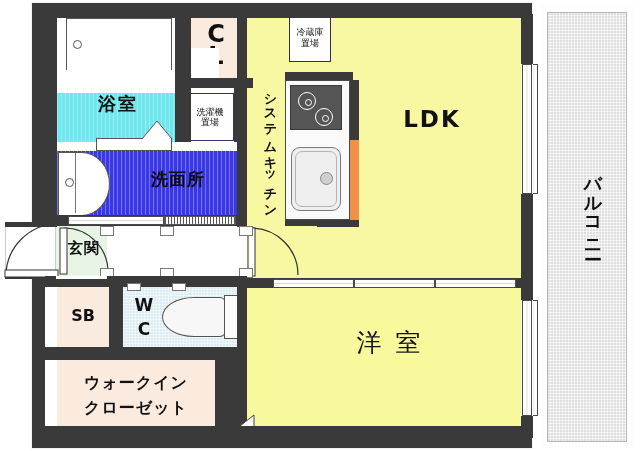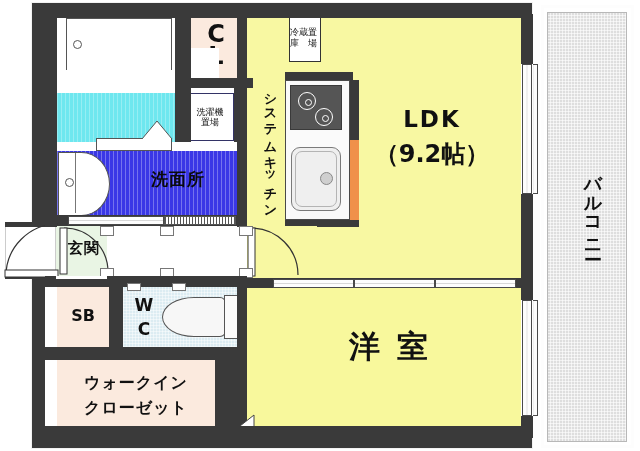--- a/index.html
+++ b/index.html
@@ -145,26 +145,25 @@
 
 <div id="plan">
 
   <div class="abs wall" style="left:31px; top:2px; width:502px; height:447px;"></div>
   <div class="abs" style="left:31px; top:2px; width:502px; height:447px; border:1px solid #f2f2f2;"></div>
 
   <div class="abs room" style="left:45px; top:14px; width:476px; height:424px;"></div>
 
   <div class="abs fill-ldk" style="left:247px; top:14px; width:274px; height:264px;"></div>
   <div class="lbl" style="left:372px; top:106px; width:120px; font-size:23px; font-weight:bold; letter-spacing:2px;">LDK</div>
-  <div class="lbl" style="left:362px; top:140px; width:140px; font-size:24px; font-weight:bold;">（9.2帖）</div>
 
   <div class="abs wall" style="left:275px; top:72px; width:78px; height:8px;"></div>
 
   <div class="abs fill-yoshitsu" style="left:247px; top:288px; width:274px; height:150px;"></div>
-  <div class="lbl" style="left:330px; top:328px; width:120px; font-size:31px; font-weight:bold; letter-spacing:3px;">洋 室</div>
+  <div class="lbl" style="left:330px; top:328px; width:120px; font-size:25px; font-weight:normal; letter-spacing:3px;">洋 室</div>
 
   <div class="abs wall" style="left:247px; top:278px; width:274px; height:10px;"></div>
 
   <div class="slider slider-h" style="left:273px; top:279px; width:81px; height:9px;"></div>
   <div class="slider slider-h" style="left:354px; top:279px; width:81px; height:9px;"></div>
   <div class="slider slider-h" style="left:435px; top:279px; width:81px; height:9px;"></div>
 
   <div class="abs fill-balcony" style="left:547px; top:12px; width:80px; height:430px;"></div>
   <div class="abs" style="left:547px; top:12px; width:80px; height:430px; border:1px solid #b8b8b8;"></div>
   <div class="abs" style="left:541px; top:5px; width:93px; height:443px; border:3px solid #fdfdfd;"></div>
@@ -173,20 +172,21 @@
   <div class="slider slider-v" style="left:528px; top:64px; width:10px; height:130px;"></div>
   <div class="slider slider-v" style="left:528px; top:300px; width:10px; height:116px;"></div>
 
   <div class="abs fill-bath" style="left:57px; top:93px; width:118px; height:49px;"></div>
 
   <div class="tub" style="left:66px; top:18px; width:104px; height:52px;"></div>
   <div class="tub-drain" style="left:73px; top:40px;"></div>
 
   <div class="abs fill-white" style="left:57px; top:70px; width:118px; height:23px;"></div>
 
+  <div class="lbl" style="left:78px; top:93px; width:80px; font-size:18px; font-weight:bold; letter-spacing:2px;">浴室</div>
 
   <div class="abs fill-white" style="left:96px; top:138px; width:76px; height:13px; border:1px solid #555;"></div>
   <svg class="abs" style="left:140px; top:118px; width:34px; height:22px;" viewBox="0 0 34 22">
     <path d="M2 21 L17 3 L32 21" fill="#ffffff" stroke="#555555" stroke-width="1"></path>
   </svg>
 
   <div class="abs fill-senmen" style="left:57px; top:151px; width:180px; height:64px;"></div>
   <div class="lbl" style="left:128px; top:169px; width:100px; font-size:17px; font-weight:bold; color:#0b0b0b; letter-spacing:1px;">洗面所</div>
 
   <div class="vanity" style="left:58px; top:152px; width:50px; height:62px;"></div>
@@ -212,21 +212,21 @@
 
   <div class="abs room" style="left:191px; top:48px; width:28px; height:30px;"></div>
 
   <div class="abs fill-white" style="left:253px; top:14px; width:11px; height:64px; border:1px solid #555;"></div>
   <svg class="abs" style="left:264px; top:22px; width:20px; height:34px;" viewBox="0 0 20 34">
     <path d="M1 1 L18 17 L1 33 Z" fill="#ffffff" stroke="#444444" stroke-width="1"></path>
   </svg>
 
   <div class="lbl vlbl" style="left:258px; top:86px; width:20px; font-size:13px; font-weight:bold;">システムキッチン</div>
 
-  <div class="box-label" style="left:289px; top:14px; width:32px; height:48px; flex-direction:row; line-height:1.2; border:1px solid #333;">
+  <div class="box-label" style="left:289px; top:14px; width:42px; height:48px; flex-direction:column; line-height:1.2; border:1px solid #333;">
     <span style="font-family:'DejaVu Sans',sans-serif; font-size:9px; color:#111;">冷蔵庫</span>
     <span style="font-family:'DejaVu Sans',sans-serif; font-size:9px; color:#111;">置場</span>
   </div>
 
   <div class="abs fill-counter" style="left:285px; top:80px; width:65px; height:140px; border:1px solid #4a4a4a;"></div>
 
   <div class="abs fill-stove" style="left:290px; top:85px; width:52px; height:45px; border:1px solid #3a3a3a;"></div>
   <div class="burner" style="left:298px; top:92px; width:16px; height:16px;"></div>
   <div class="burner" style="left:315px; top:108px; width:16px; height:16px;"></div>
 

